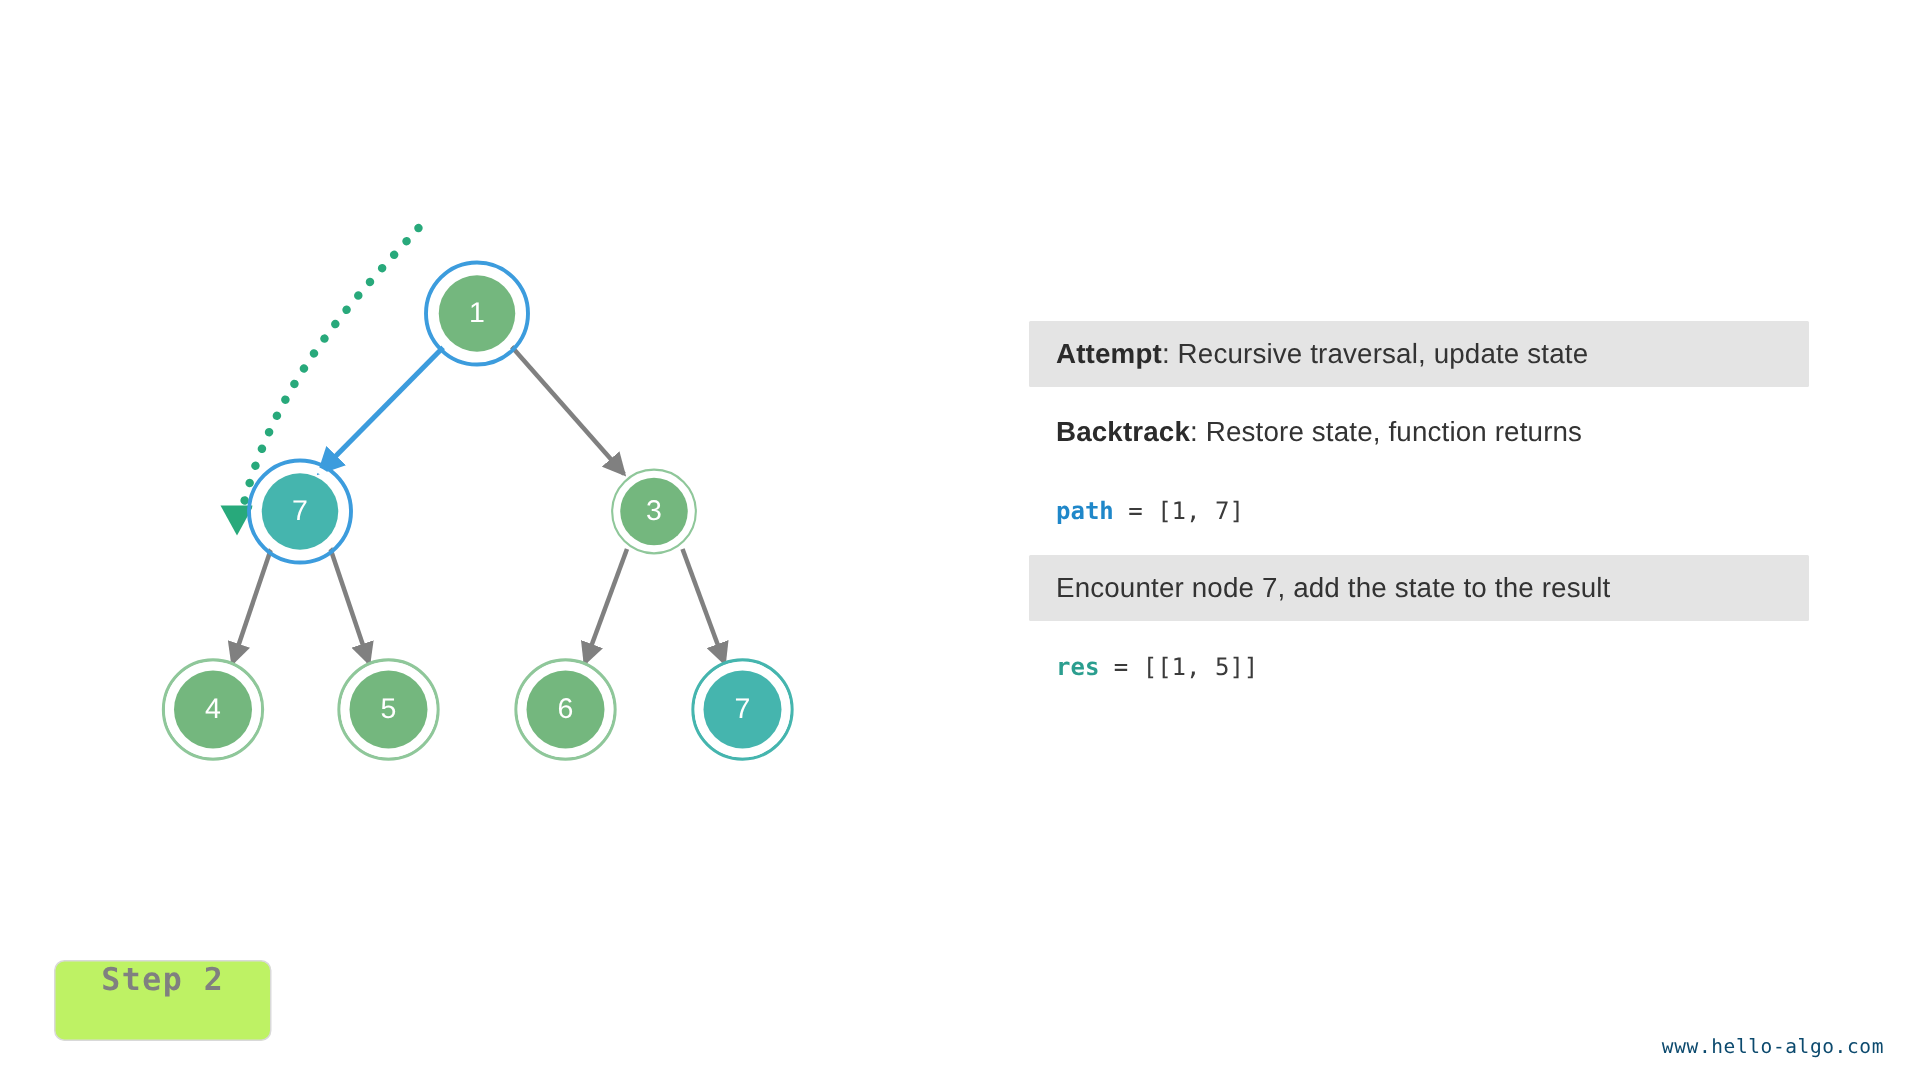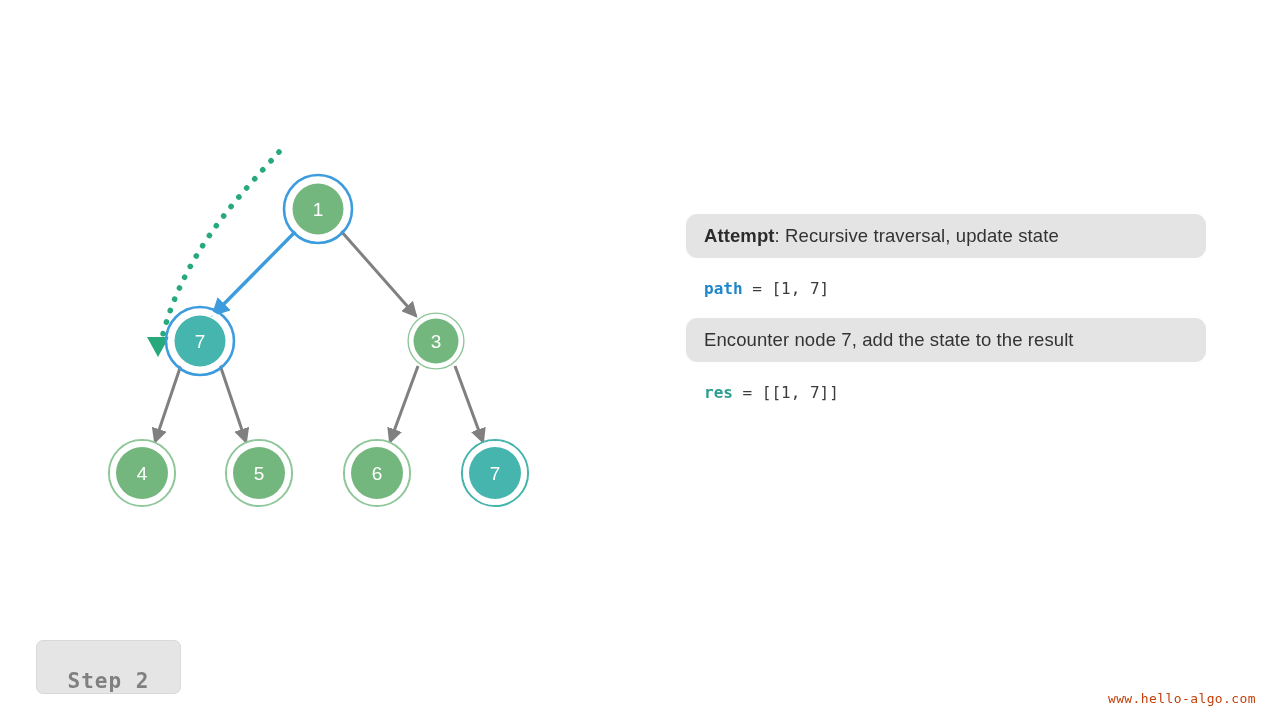--- a/index.html
+++ b/index.html
@@ -37,21 +37,21 @@
     top: 214px;
     width: 520px;
   }
   .info-row {
     display: flex;
     align-items: center;
     height: 44px;
     margin-bottom: 8px;
     padding: 0 18px;
     box-sizing: border-box;
-    border-radius: 11px;
+    border-radius: 1px;
   }
   .info-row.highlight {
     background: #e4e4e4;
   }
   .info-row.plain {
     background: transparent;
   }
   .prose {
     font-size: 18.5px;
     color: #333333;
@@ -82,41 +82,41 @@
   
   #step-badge {
     position: absolute;
     left: 36px;
     top: 640px;
     width: 145px;
     height: 54px;
     box-sizing: border-box;
     border: 1px solid #d9d9d9;
     border-radius: 7px;
-    background: #e5e5e5;
+    background: #bef264;
     display: flex;
-    align-items: flex-end;
+    align-items: flex-start;
     justify-content: center;
   }
   #step-badge .label {
     font-family: "DejaVu Sans Mono", "Liberation Mono", monospace;
     font-size: 21px;
     font-weight: bold;
     color: #808080;
     letter-spacing: 1px;
   }
 
   
   #watermark {
     position: absolute;
     right: 24px;
     bottom: 14px;
     font-family: "DejaVu Sans Mono", "Liberation Mono", monospace;
     font-size: 13px;
-    color: #c2410c;
+    color: #0c4a6e;
     letter-spacing: 0.4px;
   }
 
   .node-label {
     font-family: "Liberation Sans", sans-serif;
     font-size: 19px;
     fill: #ffffff;
   }
 </style>
 </head>
@@ -200,31 +200,34 @@
     </g>
   </svg>
 </div>
 
 <div id="info-panel">
 
   <div class="info-row highlight">
     <span class="prose"><b>Attempt</b><span>: Recursive traversal, update state</span></span>
   </div>
 
+  <div class="info-row plain">
+    <span class="prose"><b>Backtrack</b><span>: Restore state, function returns</span></span>
+  </div>
 
   <div class="info-row plain">
     <span class="codeline"><span class="var-path">path</span><span> = [1, 7]</span></span>
   </div>
 
   <div class="info-row highlight">
     <span class="prose">Encounter node 7, add the state to the result</span>
   </div>
 
   <div class="info-row plain">
-    <span class="codeline"><span class="var-res">res</span><span> = [[1, 7]]</span></span>
+    <span class="codeline"><span class="var-res">res</span><span> = [[1, 5]]</span></span>
   </div>
 
 </div>
 
 <div id="step-badge">
   <span class="label">Step 2</span>
 </div>
 
 <div id="watermark">www.hello-algo.com</div>
 

